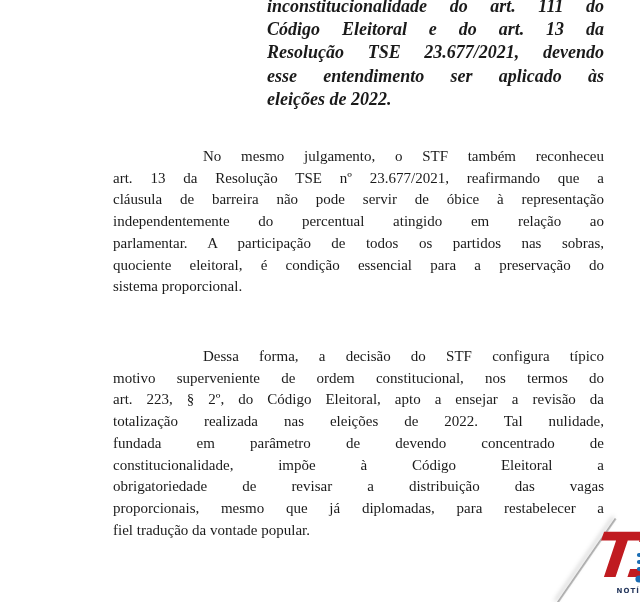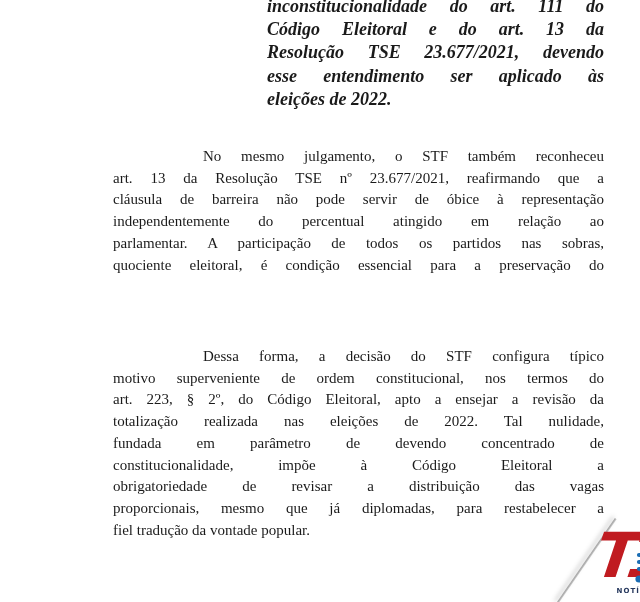--- a/index.html
+++ b/index.html
@@ -97,20 +97,21 @@
       <div class="tline tline-last">eleições de 2022.</div>
     </div>
 
   <div class="body-para para-1">
       <div class="tline tline-indent">No mesmo julgamento, o STF também reconheceu</div>
       <div class="tline">art. 13 da Resolução TSE nº 23.677/2021, reafirmando que a</div>
       <div class="tline">cláusula de barreira não pode servir de óbice à representação</div>
       <div class="tline">independentemente do percentual atingido em relação ao</div>
       <div class="tline">parlamentar. A participação de todos os partidos nas sobras,</div>
       <div class="tline">quociente eleitoral, é condição essencial para a preservação do</div>
+      <div class="tline tline-last">sistema proporcional.</div>
     </div>
 
   <div class="body-para para-2">
       <div class="tline tline-indent">Dessa forma, a decisão do STF configura típico</div>
       <div class="tline">motivo superveniente de ordem constitucional, nos termos do</div>
       <div class="tline">art. 223, § 2º, do Código Eleitoral, apto a ensejar a revisão da</div>
       <div class="tline">totalização realizada nas eleições de 2022. Tal nulidade,</div>
       <div class="tline">fundada em parâmetro de devendo concentrado de</div>
       <div class="tline">constitucionalidade, impõe à Código Eleitoral a</div>
       <div class="tline">obrigatoriedade de revisar a distribuição das vagas</div>

